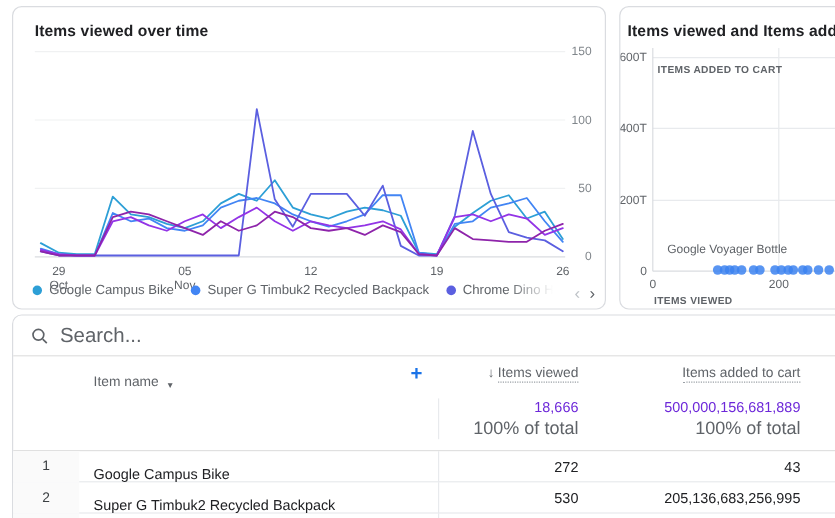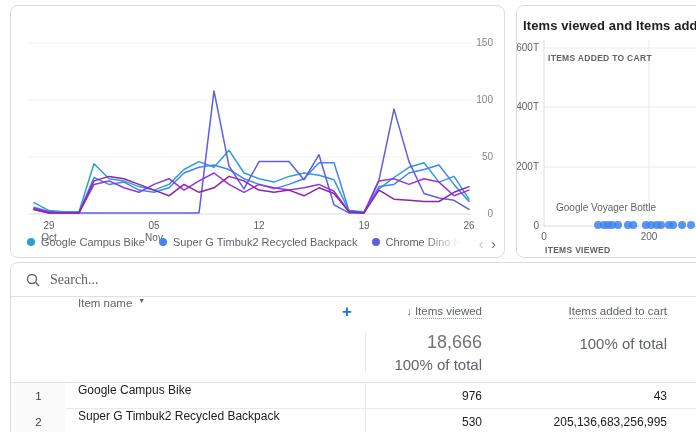--- a/index.html
+++ b/index.html
@@ -43,54 +43,55 @@
   }
   .pager-prev { color:#bdc1c6; }
   .pager-next { color:#5f6368; cursor:pointer; }
 
   
   .t-search {
     height:34px; display:flex; align-items:center; gap:10px;
     padding-left:15px; border-bottom:1px solid #e0e0e0;
   }
   .t-search input {
-    border:none; outline:none; font-size:14px; color:#202124; width:300px;
-    font-family:Liberation Serif, serif;
+    border:none; outline:none; font-size:17px; color:#202124; width:300px;
+    font-family:Liberation Sans, sans-serif;
   }
   .t-search input::placeholder { color:#5f6368; }
 
   .t-grid { display:grid; grid-template-columns:55px 300px 120px 185px; }
 
   .t-head { height:28px; align-items:center; font-size:11.5px; color:#5f6368; position:relative; }
   .t-head .col-name { padding-left:12px; display:flex; align-items:center; gap:6px; position:relative; }
   .dd-arrow { font-size:7px; color:#5f6368; }
   .add-btn {
     position:absolute; right:14px; top:50%; transform:translateY(-50%);
     color:#1a73e8; font-size:17px; font-weight:bold; line-height:1; cursor:pointer;
   }
   .col-num {}
   .col-viewed, .col-added { text-align:right; padding-right:4px; }
   .head-label { border-bottom:1px dotted #9aa0a6; padding-bottom:1px; cursor:pointer; }
   .sort-arrow { color:#5f6368; margin-right:3px; font-size:11px; }
 
   .t-totals { padding:7px 0 9px 0; border-bottom:1px solid #e0e0e0; }
-  .t-totals .val { font-size:18px; color:#737373; }
+  .t-totals .val { font-size:12px; color:#6d28d9; }
   .t-totals .pct { font-size:15px; color:#5f6368; margin-top:3px; }
 
   .t-row { height:26px; align-items:center; font-size:12px; color:#202124; border-bottom:1px solid #e8eaed; }
   .t-row .col-num { text-align:center; color:#3c4043; font-size:11.5px; background:#fafafa; height:100%; line-height:26px; }
   .t-row .col-name { padding-left:12px; }
-  .t-grid .col-name { border-right:1px solid #e8eaed; height:100%; display:flex; align-items:flex-start; }
+  .t-grid .col-name { border-right:1px solid #e8eaed; height:100%; display:flex; align-items:flex-end; }
   .t-head .col-name { border-right:none; }
   .t-totals.t-grid .col-name { border-right:1px solid #e8eaed; }
 </style>
 </head>
 <body>
 
 <div class="card" id="card-line">
+  <div class="card-title">Items viewed over time</div>
   <svg id="line-svg" style="position:absolute;left:8px;top:26px;" width="486" height="214">
       <line x1="10" y1="182" x2="452" y2="182" stroke="#dadce0" stroke-width="1"></line>
       <text x="474" y="185" text-anchor="end" font-size="10" fill="#80868b">0</text>
       <line x1="10" y1="125" x2="452" y2="125" stroke="#f0f1f2" stroke-width="1"></line>
       <text x="474" y="128" text-anchor="end" font-size="10" fill="#80868b">50</text>
       <line x1="10" y1="68.00000000000001" x2="452" y2="68.00000000000001" stroke="#f0f1f2" stroke-width="1"></line>
       <text x="474" y="71.00000000000001" text-anchor="end" font-size="10" fill="#80868b">100</text>
       <line x1="10" y1="11.000000000000028" x2="452" y2="11.000000000000028" stroke="#f0f1f2" stroke-width="1"></line>
       <text x="474" y="14.000000000000028" text-anchor="end" font-size="10" fill="#80868b">150</text>
       <polyline points="15.0,170.6 30.0,178.6 45.0,179.7 60.0,179.7 75.0,131.8 90.0,146.7 105.0,148.9 120.0,154.6 135.0,158.1 150.0,152.4 165.0,137.5 180.0,129.6 195.0,135.3 210.0,118.2 225.0,141.0 240.0,146.7 255.0,150.1 270.0,144.4 285.0,141.0 300.0,143.2 315.0,147.8 330.0,178.6 345.0,179.7 360.0,156.9 375.0,145.5 390.0,135.3 405.0,130.7 420.0,150.1 435.0,144.4 450.0,167.2" fill="none" stroke="#2d9fd6" stroke-width="1.5" stroke-linejoin="round" stroke-linecap="round"></polyline>
@@ -191,28 +192,29 @@
   </div>
 
   <div class="t-totals t-grid">
     <div class="col-num"></div>
     <div class="col-name"></div>
     <div class="col-viewed">
       <div class="val">18,666</div>
       <div class="pct">100% of total</div>
     </div>
     <div class="col-added">
+      <div class="val">500,000,156,681,889</div>
       <div class="pct">100% of total</div>
     </div>
   </div>
 
   <div class="t-row t-grid">
     <div class="col-num">1</div>
     <div class="col-name">Google Campus Bike</div>
-    <div class="col-viewed">976</div>
+    <div class="col-viewed">272</div>
     <div class="col-added">43</div>
   </div>
   <div class="t-row t-grid">
     <div class="col-num">2</div>
     <div class="col-name">Super G Timbuk2 Recycled Backpack</div>
     <div class="col-viewed">530</div>
     <div class="col-added">205,136,683,256,995</div>
   </div>
   <div class="t-row t-grid">
     <div class="col-num">3</div>

